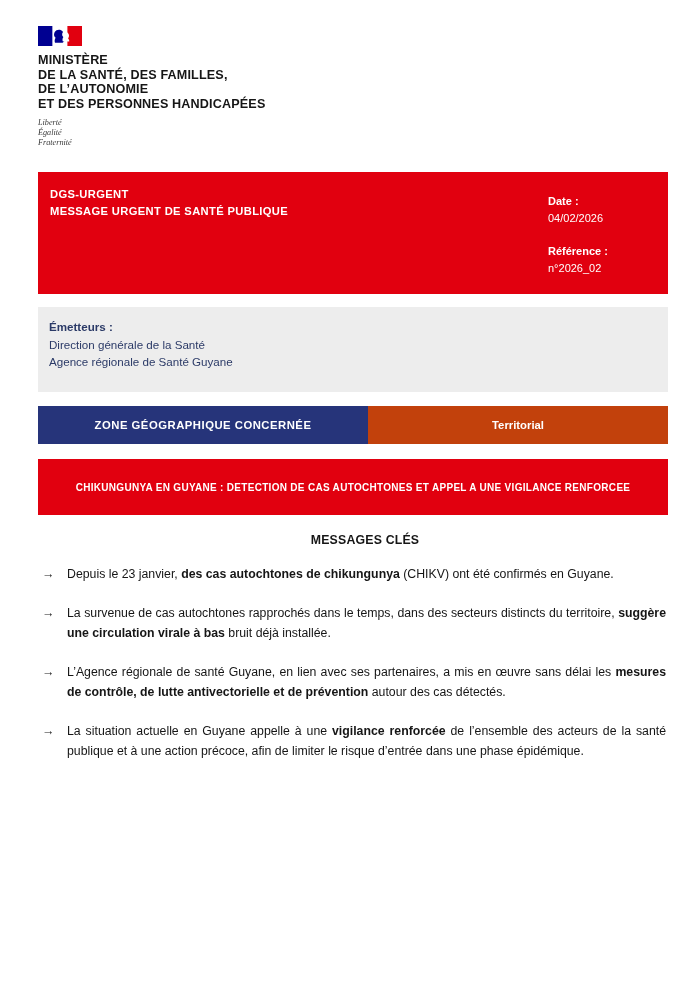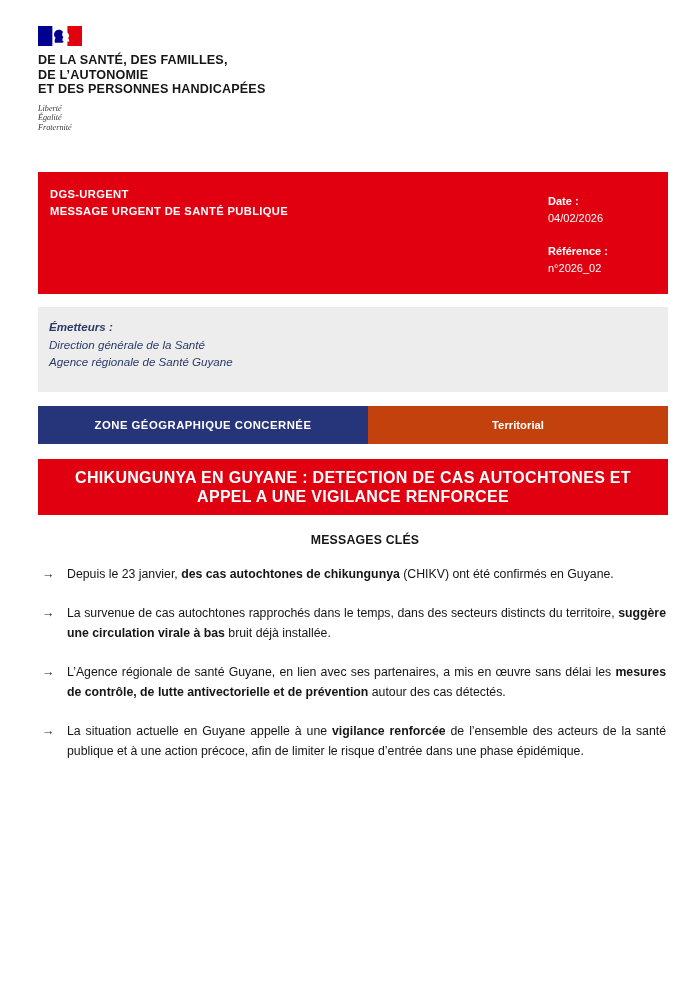--- a/index.html
+++ b/index.html
@@ -97,21 +97,20 @@
     background: #ededed;
     box-sizing: border-box;
     display: flex;
   }
   .meta-col {
     box-sizing: border-box;
     padding: 11px 0 8px 11px;
     color: #2b3a67;
     font-size: 11.6px;
     line-height: 17.5px;
-    font-style: italic;
   }
   .meta-col.left { width: 308px; }
   .meta-col.right {
     width: 322px;
     border-left: 1px solid #c9c9c9;
     padding-left: 13px;
   }
   .meta-col .lbl { font-weight: 700; display: block; }
   .meta-col .ln { display: block; }
 
@@ -152,21 +151,21 @@
   
   .title-banner {
     position: absolute;
     left: 38px;
     top: 459px;
     width: 630px;
     height: 56px;
     background: #e1000f;
     color: #ffffff;
     font-weight: 700;
-    font-size: 16px;
+    font-size: 10px;
     line-height: 19px;
     letter-spacing: 0.3px;
     display: flex;
     align-items: center;
     justify-content: center;
     text-align: center;
     box-sizing: border-box;
     padding: 0 28px;
   }
 
@@ -213,20 +212,21 @@
 
   <div class="ministry">
     <svg class="flag" viewBox="0 0 44 20" aria-hidden="true">
       <rect x="0" y="0" width="14.6" height="20" fill="#000091"></rect>
       <rect x="14.6" y="0" width="14.8" height="20" fill="#ffffff"></rect>
       <rect x="29.4" y="0" width="14.6" height="20" fill="#e1000f"></rect>
       <path d="M18.5 4.3 C20.6 3.2 23.4 3.7 24.7 5.6 C25.6 6.9 25.4 8.6 24.6 9.8 C25.8 10.4 26.6 11.6 26.7 13.0 C26.8 14.6 26.0 16.0 24.6 16.7 L17.0 16.7 C16.4 15.0 16.6 13.1 17.6 11.7 C16.4 10.9 15.8 9.4 16.1 8.0 C16.4 6.4 17.2 5.0 18.5 4.3 Z" fill="#000091"></path>
       <path d="M25.2 6.0 C27.3 5.3 29.6 6.2 30.6 8.1 C31.3 9.5 31.1 11.2 30.1 12.4 C31.0 13.2 31.4 14.4 31.2 15.6 L24.9 15.6 C24.2 14.1 24.4 12.3 25.4 11.0 C24.3 10.1 23.9 8.6 24.3 7.3 C24.5 6.7 24.8 6.3 25.2 6.0 Z" fill="#ffffff"></path>
     </svg>
     <div class="ministry-name">
+      <div>MINISTÈRE</div>
       <div>DE LA SANTÉ, DES FAMILLES,</div>
       <div>DE L’AUTONOMIE</div>
       <div>ET DES PERSONNES HANDICAPÉES</div>
     </div>
     <div class="motto">
       <div>Liberté</div>
       <div>Égalité</div>
       <div>Fraternité</div>
     </div>
   </div>

